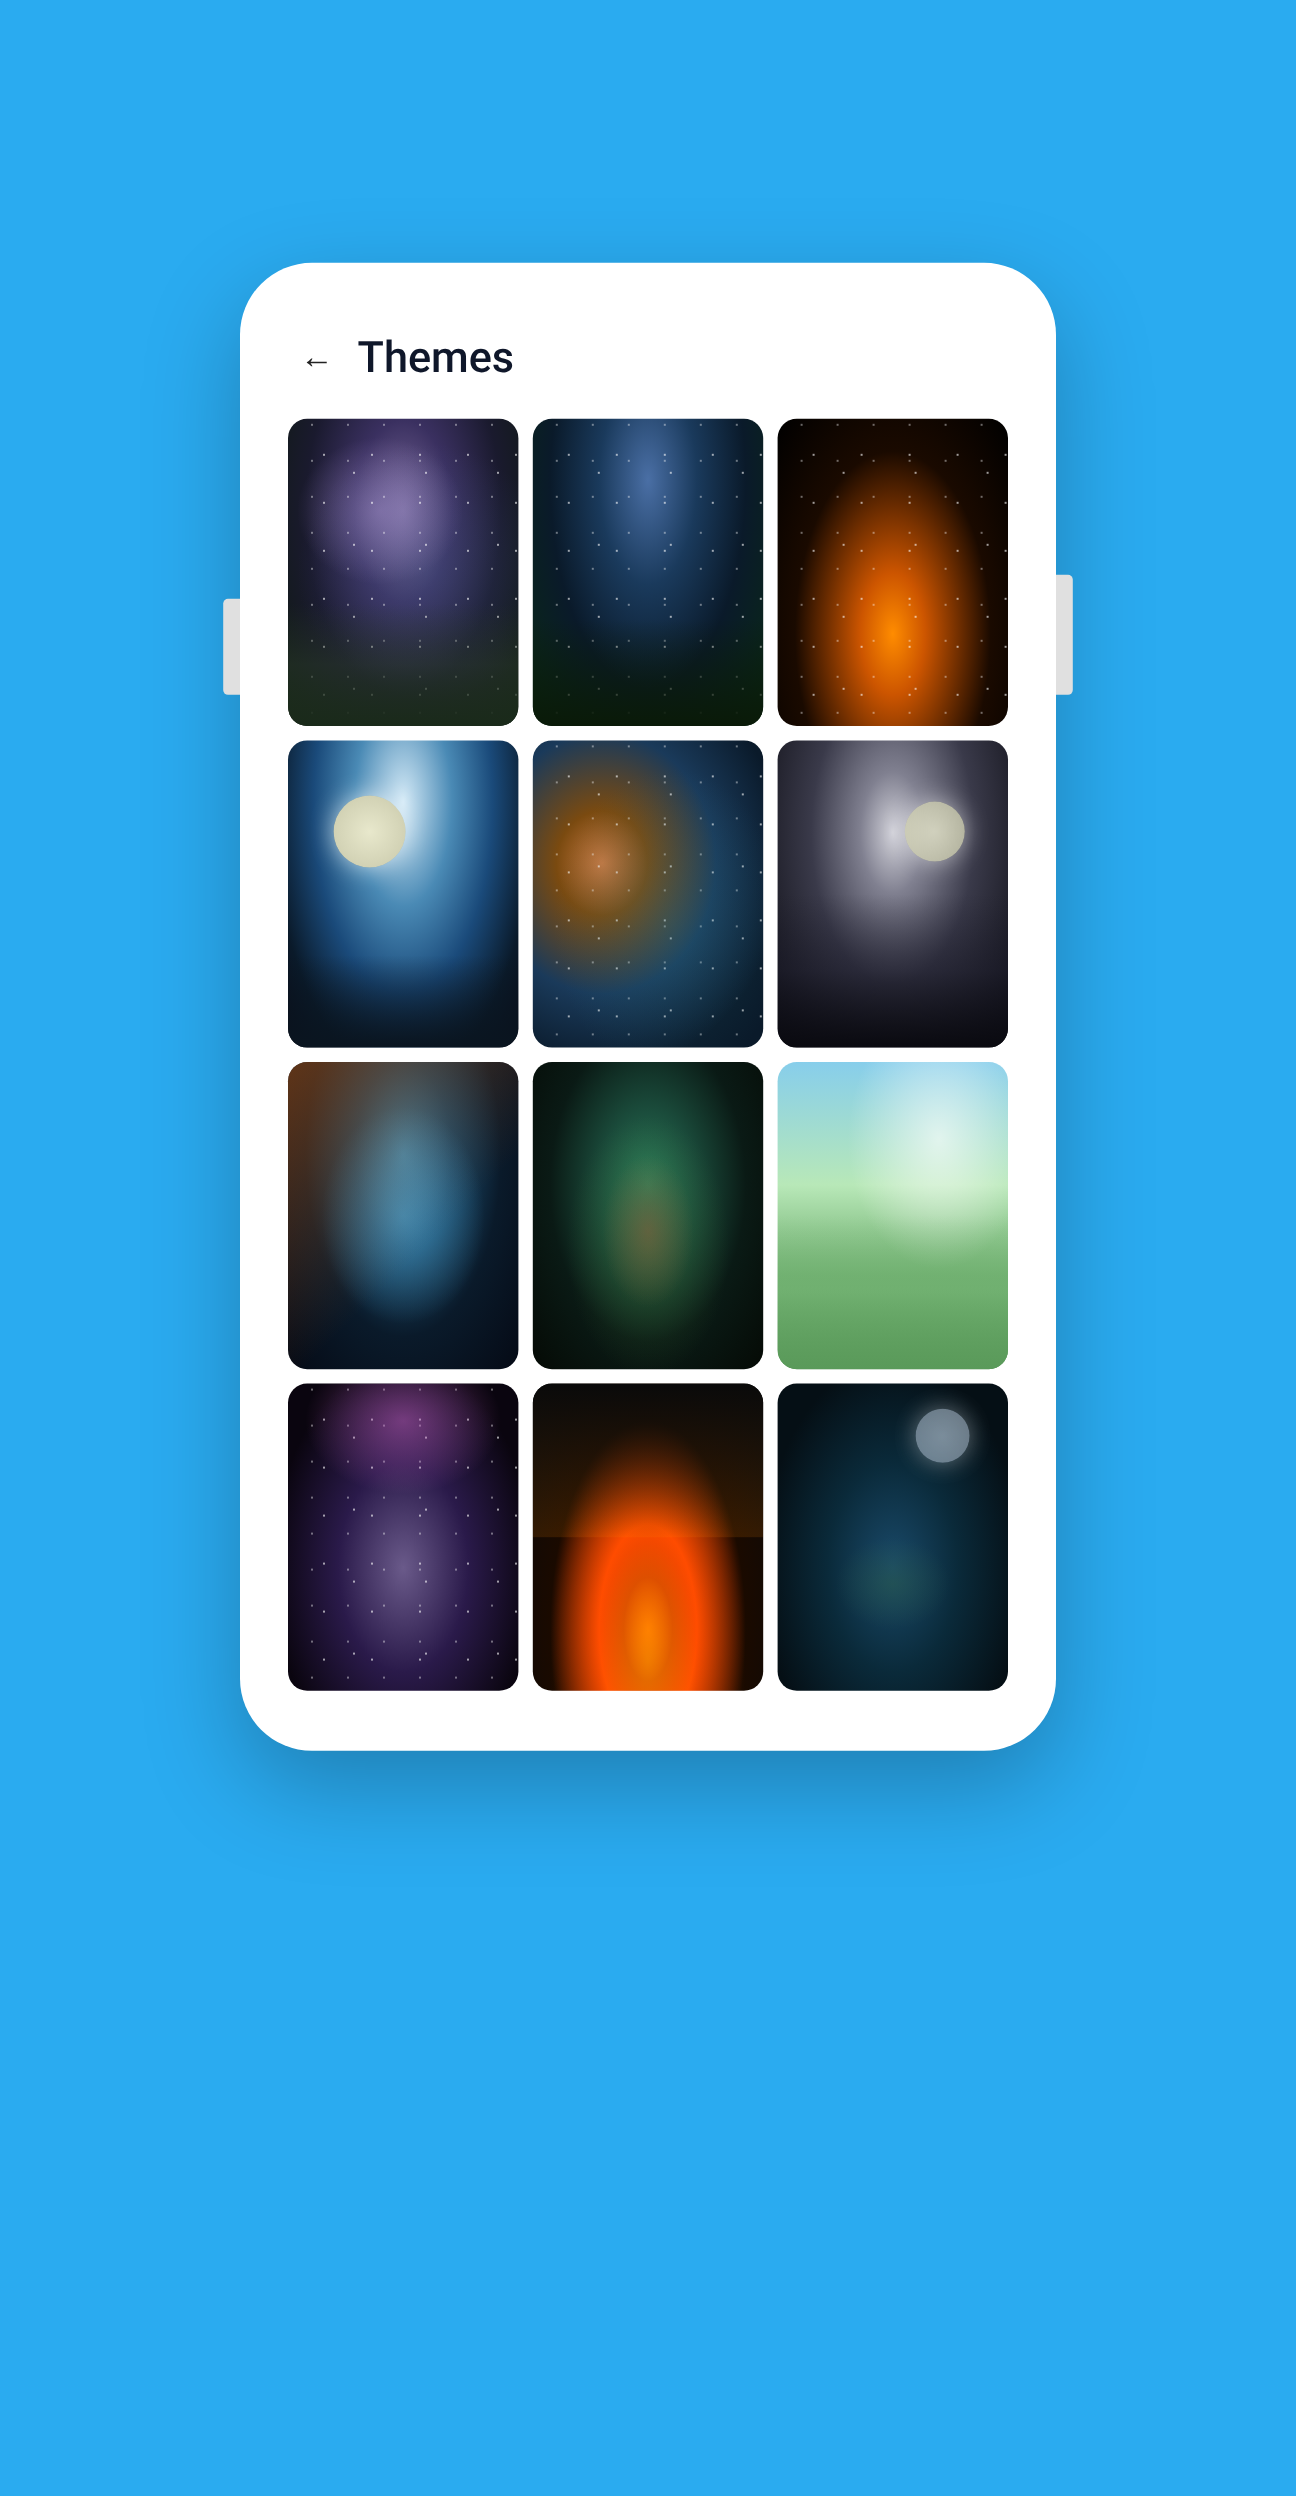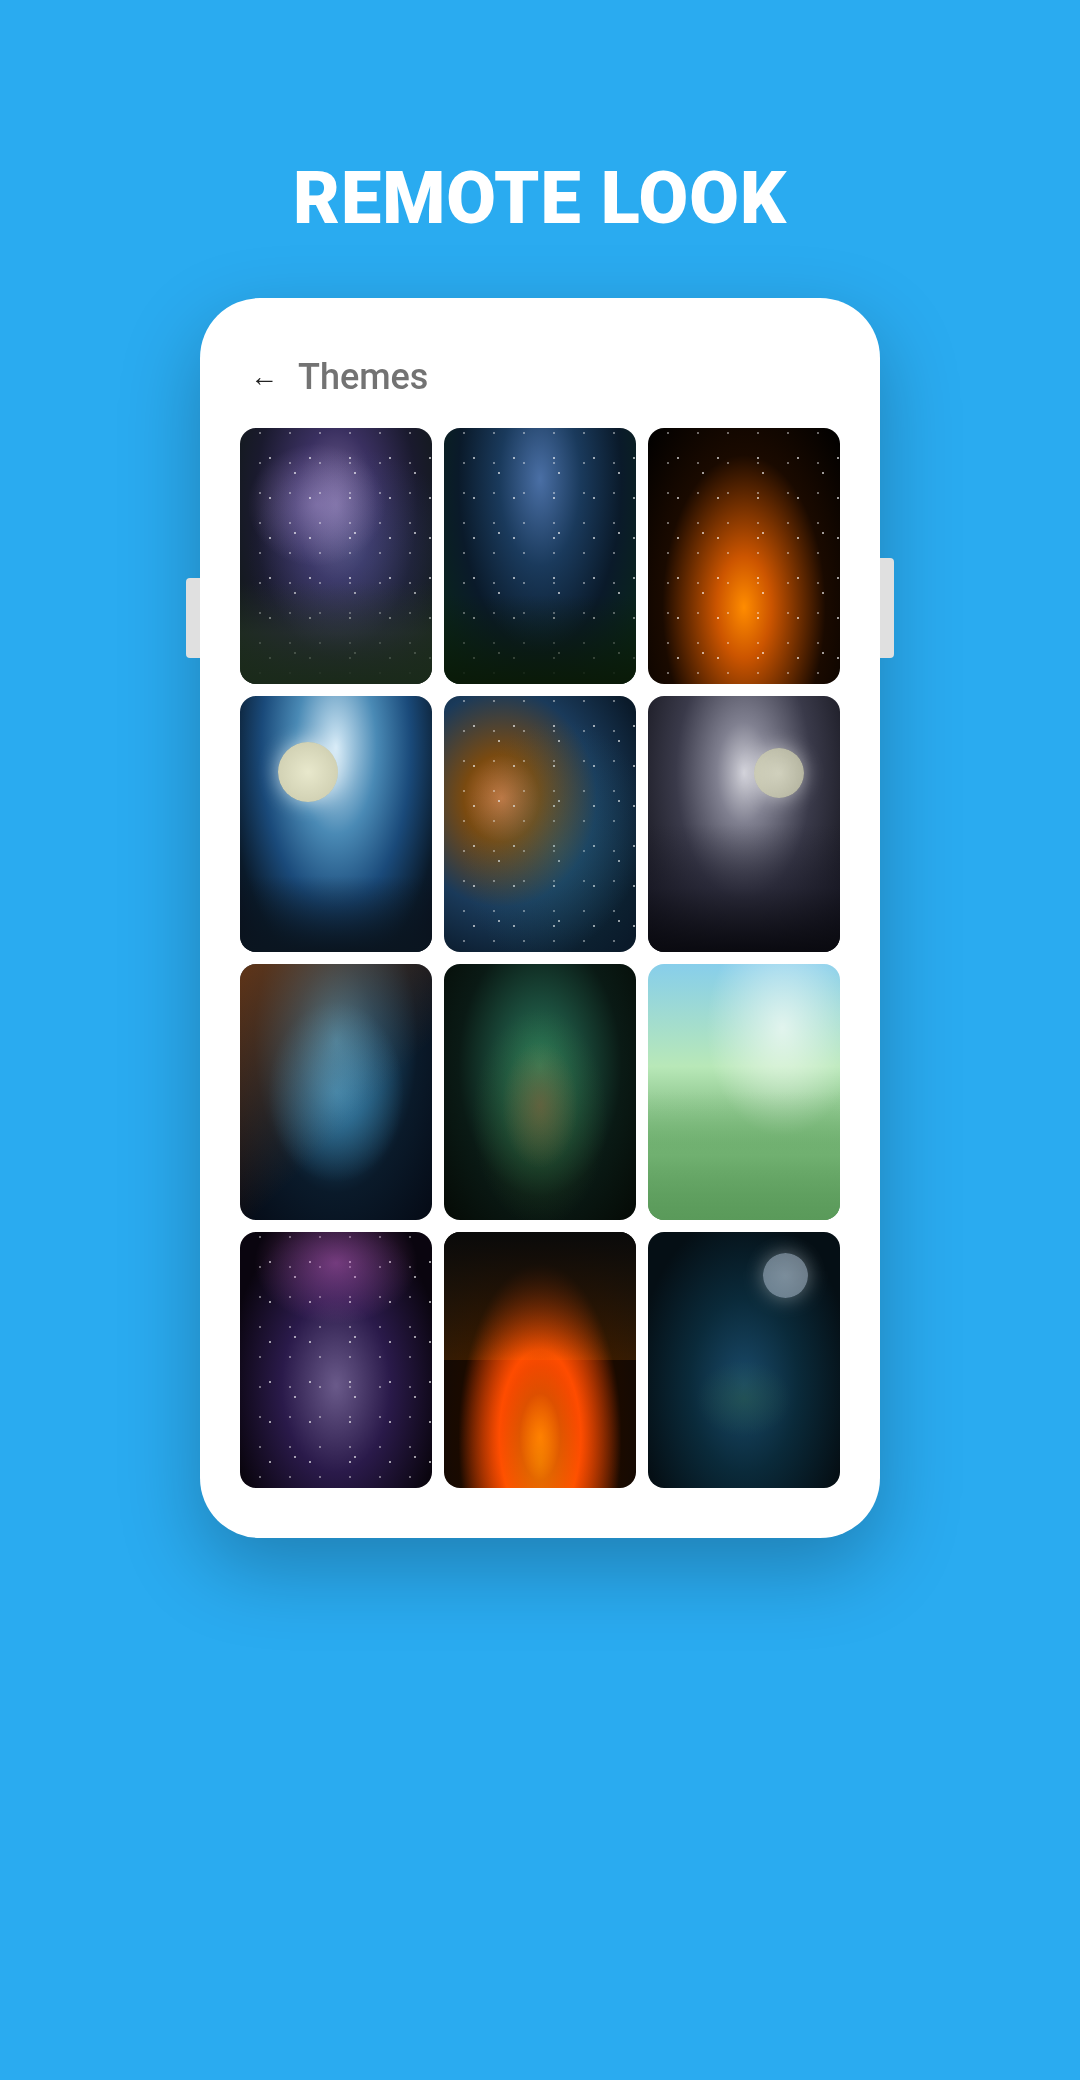--- a/index.html
+++ b/index.html
@@ -74,21 +74,21 @@
     .back-arrow {
       font-size: 28px;
       color: #222;
       cursor: pointer;
       line-height: 1;
     }
 
     .screen-title {
       font-size: 36px;
       font-weight: 500;
-      color: #737373;
+      color: #0f172a;
     }
 
     .grid-container {
       padding: 10px 20px 20px 20px;
       display: grid;
       grid-template-columns: repeat(3, 1fr);
       gap: 12px;
     }
 
     .grid-item {
@@ -247,21 +247,20 @@
       background:
         radial-gradient(ellipse 60% 40% at 40% 30%, #9b89c488 0%, transparent 60%),
         radial-gradient(ellipse 80% 60% at 60% 50%, #4a6a9a44 0%, transparent 70%);
     }
   </style>
 </head>
 <body>
 
 <h1 class="header-text">
   <br>
-  <span>REMOTE LOOK</span>
 </h1>
 
 <div class="phone-wrapper">
   <div class="phone-screen">
 
     <div class="top-bar">
       <span class="back-arrow">←</span>
       <span class="screen-title">Themes</span>
     </div>
 

